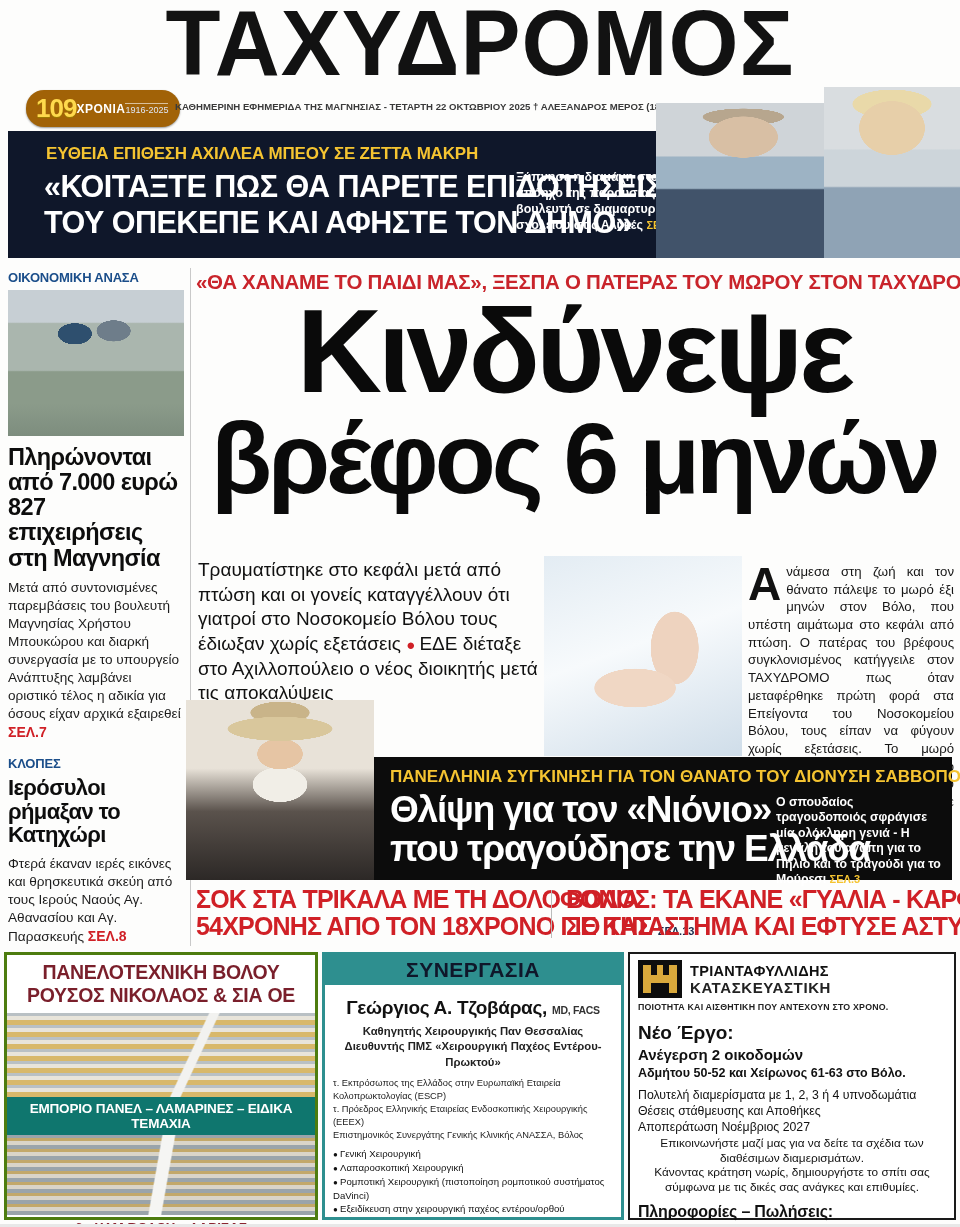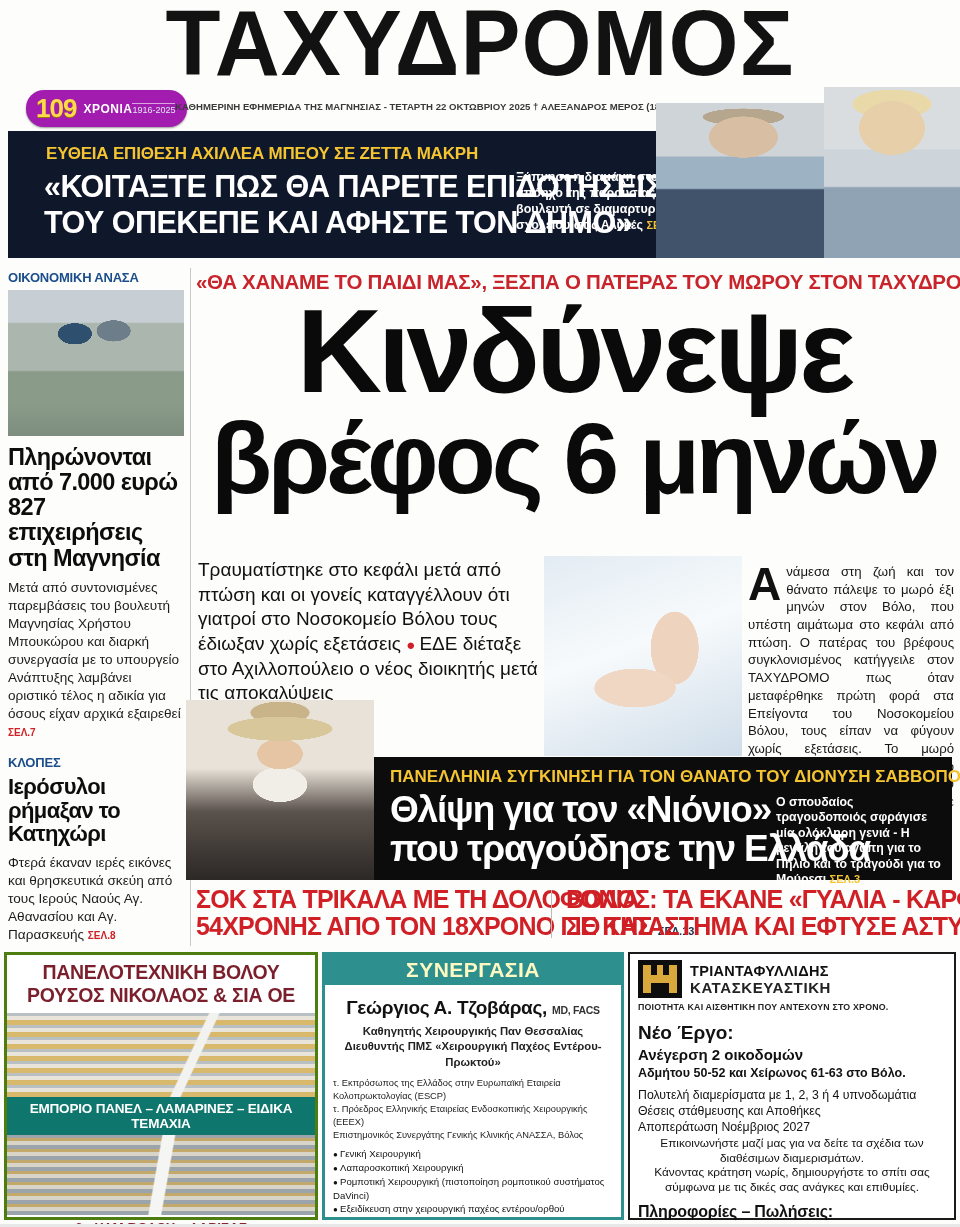--- a/index.html
+++ b/index.html
@@ -3,22 +3,22 @@
 <meta charset="utf-8">
 <style>
   html,body{margin:0;padding:0;background:#e8e8e8;}
   .page{position:relative;width:960px;height:1224px;background:#fdfdfc;margin:0 auto;
         font-family:"Liberation Sans",sans-serif;overflow:hidden;}
 
   
   .masthead-title{position:absolute;top:-8px;left:0;width:100%;text-align:center;
     font-size:90px;font-weight:bold;letter-spacing:1px;color:#121212;
     transform:scaleY(1.02);white-space:nowrap;}
-  .badge109{position:absolute;left:26px;top:90px;background:#a21caf;border-radius:18px;
-    padding:3px 12px 3px 10px;display:flex;align-items:center;gap:7px;box-shadow:0 1px 2px rgba(0,0,0,.4);}
+  .badge109{position:absolute;left:26px;top:90px;background:#a16207;border-radius:18px;
+    padding:3px 12px 3px 10px;display:flex;align-items:center;box-shadow:0 1px 2px rgba(0,0,0,.4);}
   .badge109 .num{font-size:26px;font-weight:bold;color:#ffd94d;text-shadow:0 1px 0 #9a7c00;letter-spacing:-1px;}
   .badge109 .rside{display:flex;flex-direction:row;align-items:center;color:#fff;}
   .badge109 .yrs{font-size:12px;font-weight:bold;letter-spacing:.5px;}
   .badge109 .range{font-size:9px;border-top:1px solid rgba(255,255,255,.6);padding-top:1px;color:#dfe6f5;}
   .dateline{position:absolute;left:175px;top:101px;width:630px;font-size:9.6px;font-weight:bold;
     color:#3a3a3a;white-space:nowrap;}
   .dateline .site{color:#d02026;margin-left:4px;}
   .price-coin{position:absolute;right:16px;top:88px;width:36px;height:36px;border-radius:50%;
     background:radial-gradient(circle at 35% 30%,#ffe9a8,#f2c24d 60%,#d99a2b);
     border:2px dotted #e8b53c;display:flex;align-items:center;justify-content:center;
@@ -50,21 +50,21 @@
   .kicker-blue{color:#1b4e8a;font-size:13px;font-weight:bold;letter-spacing:-.2px;margin:0 0 5px 0;}
   .photo-leftcol{position:relative;width:176px;height:146px;margin-bottom:9px;
     background:
       radial-gradient(ellipse 16% 12% at 38% 30%,#2e4f6e 0 60%,rgba(0,0,0,0) 61%),
       radial-gradient(ellipse 16% 12% at 60% 28%,#6e7d8a 0 60%,rgba(0,0,0,0) 61%),
       linear-gradient(180deg,#c7cfd4 0 22%,#aab6ae 23% 55%,#8b9b8a 56% 78%,#7d8d7e 100%);}
   .story{margin-bottom:14px;}
   .story-headline{font-size:23.5px;font-weight:bold;color:#0d0d0d;line-height:1.07;letter-spacing:-.6px;margin:0 0 8px 0;}
   .story-headline.small{font-size:22px;}
   .story-body{font-size:13.6px;color:#1c1c1c;line-height:1.33;margin:0;}
-  .pageref{color:#d02026;font-weight:bold;font-size:10px;margin-top:20px;}
+  .pageref{color:#d02026;font-weight:bold;font-size:14px;margin-top:20px;}
 
   
   .main-area{position:absolute;left:196px;top:268px;width:756px;}
   .main-kicker{text-align:center;color:#c9242b;font-size:20.5px;font-weight:bold;letter-spacing:-.3px;margin:2px 0 0 0;white-space:nowrap;}
   .main-headline{color:#0a0a0a;font-weight:bold;letter-spacing:-4px;margin:0;}
   .main-headline .l1{display:block;text-align:center;font-size:118px;line-height:.98;}
   .main-headline .l2{display:block;text-align:center;font-size:100px;line-height:.96;white-space:nowrap;}
   .main-deck{position:absolute;left:2px;top:290px;width:352px;font-size:19px;color:#111;
     line-height:1.3;font-weight:500;}
   .main-deck .bullet{color:#d02026;font-size:15px;}
@@ -114,21 +114,21 @@
   .ad1-strip{background:#0f766e;color:#fff;font-weight:bold;font-size:13.5px;text-align:center;
     padding:4px 0;letter-spacing:-.2px;}
   .ad1-photo2{width:100%;height:80px;
     background:
       linear-gradient(100deg,rgba(255,255,255,0) 48%,#f5f5f3 48.5% 52%,rgba(255,255,255,0) 52.5%),
       repeating-linear-gradient(0deg,#9aa4aa 0 4px,#d9d4c8 4px 8px,#c2a86a 8px 11px),
       linear-gradient(180deg,#bcd0da 0 28%,#9aa79a 29% 100%);}
   .ad1-contact{text-align:center;color:#8a2430;font-weight:bold;font-size:13.5px;line-height:1.3;margin-top:4px;}
 
   .ad2{left:322px;width:302px;border:3px solid #2e8f8f;}
-  .ad2-header{background:#2e8f8f;color:#fef9c3;text-align:center;font-size:21px;font-weight:bold;
+  .ad2-header{background:#2e8f8f;color:#0f172a;text-align:center;font-size:21px;font-weight:bold;
     padding:3px 0;letter-spacing:.5px;}
   .ad2-name{text-align:center;font-size:19px;font-weight:bold;color:#111;margin-top:12px;letter-spacing:-.3px;}
   .ad2-name .suffix{font-size:10.5px;font-weight:bold;color:#333;}
   .ad2-titles{text-align:center;font-size:11.3px;font-weight:bold;color:#222;line-height:1.35;margin-top:5px;}
   .ad2-creds{font-size:9.3px;color:#222;line-height:1.4;margin:7px 6px 0 8px;}
   .ad2-bullets{list-style:none;margin:5px 0 0 8px;padding:0;font-size:9.6px;color:#111;line-height:1.45;}
   .ad2-bullets li::before{content:"● ";font-size:8px;}
   .ad2-appt{text-align:center;font-size:11.8px;font-weight:bold;color:#111;line-height:1.3;margin-top:8px;}
 
   .ad3{left:628px;width:328px;border:2px solid #1a1a1a;padding:6px 8px;}

